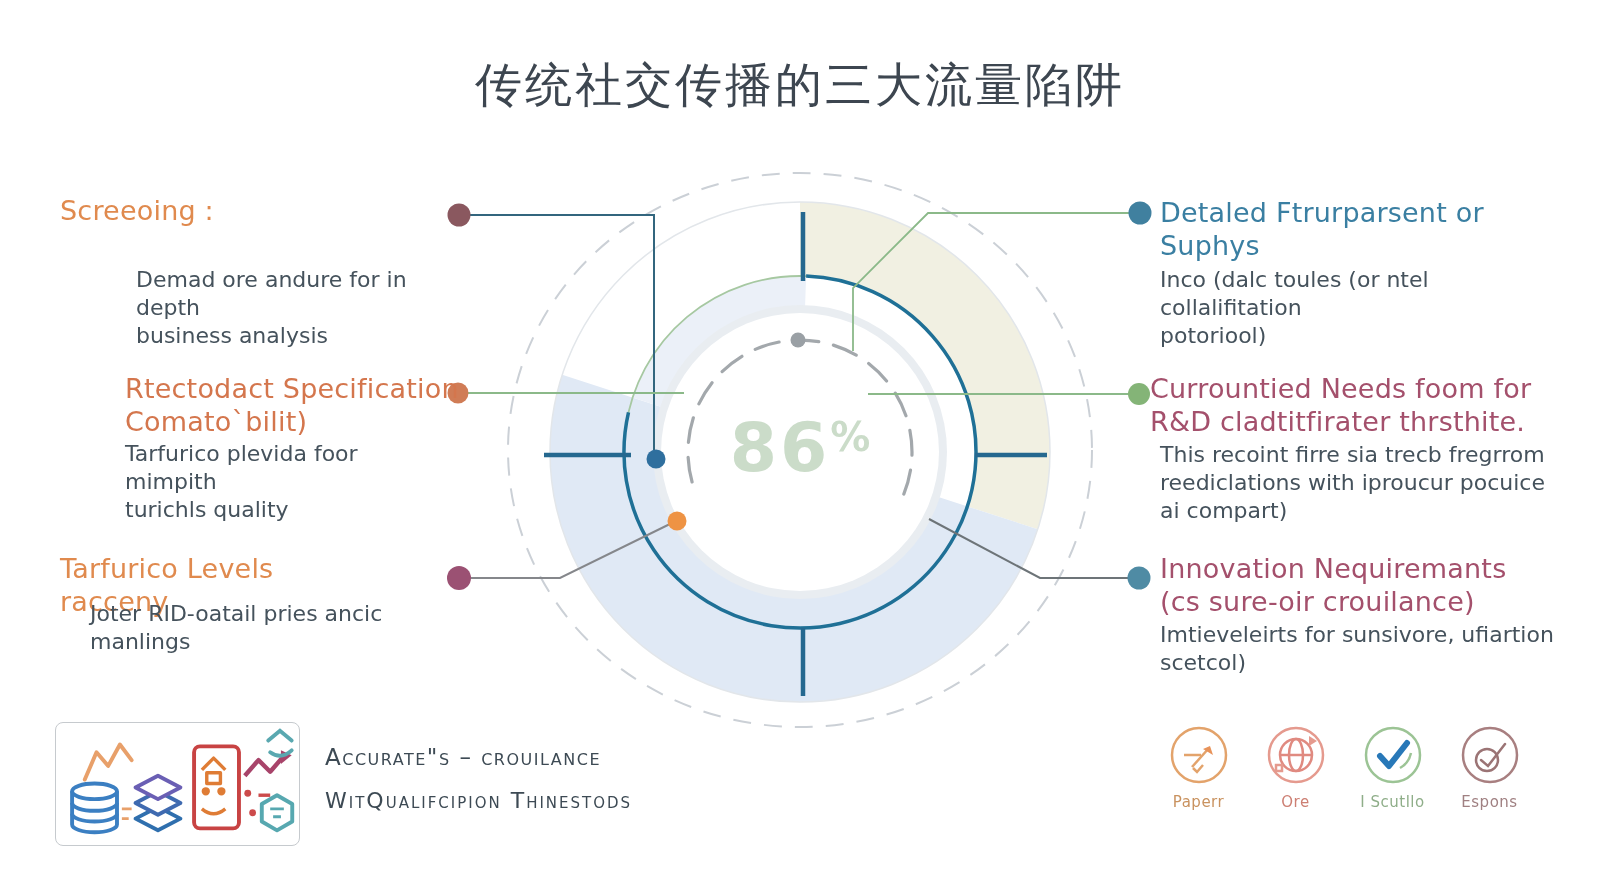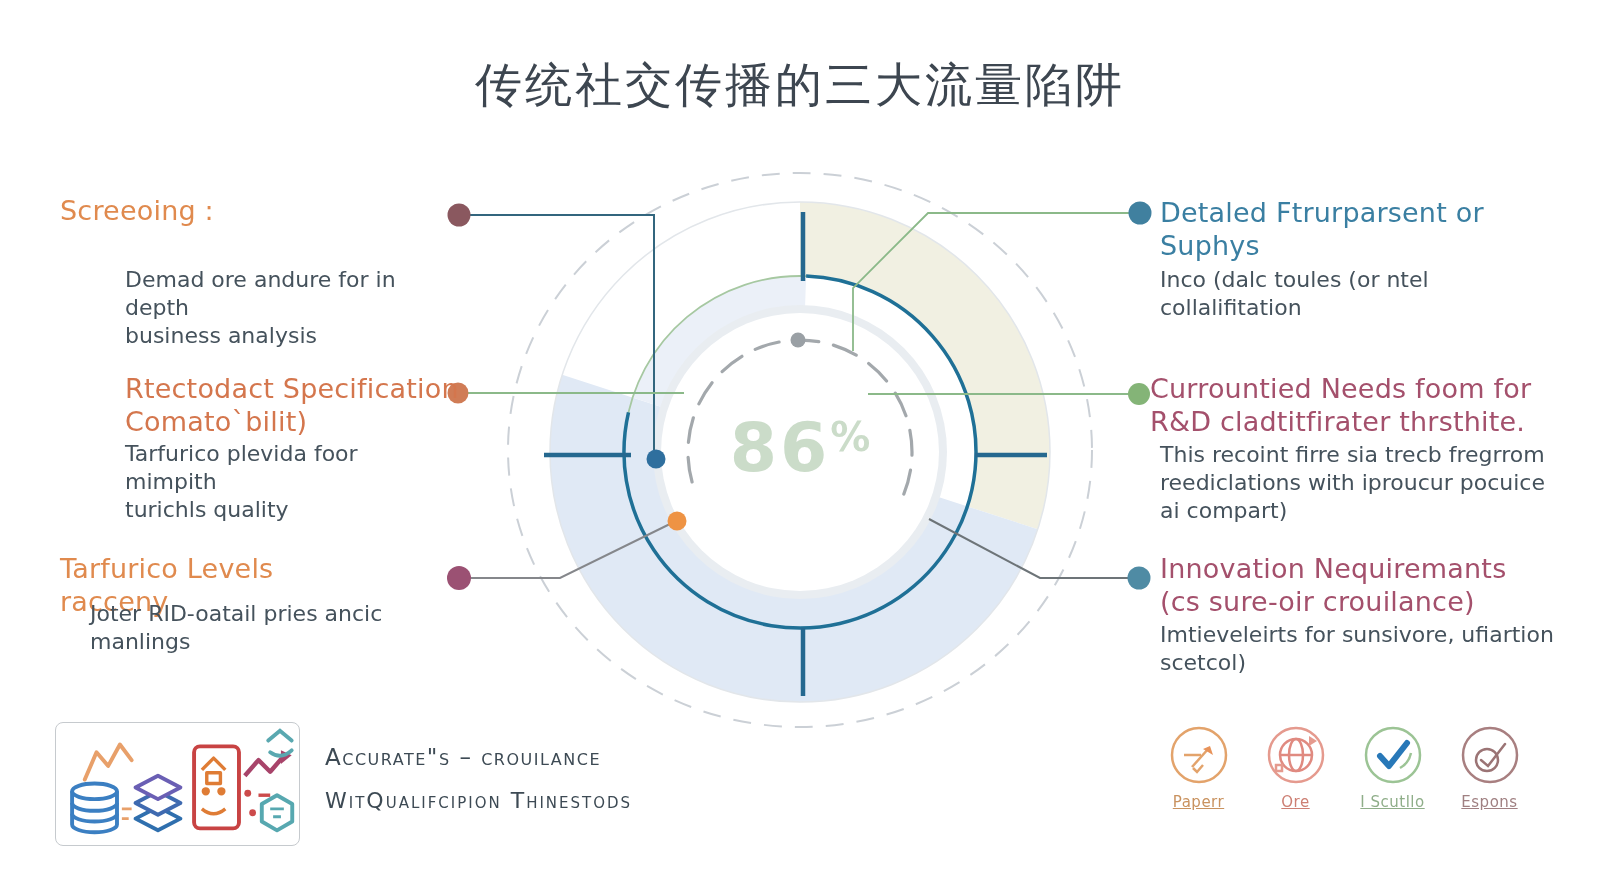--- a/index.html
+++ b/index.html
@@ -20,21 +20,21 @@
   .pct-wrap{position:absolute;left:690px;top:408px;width:220px;text-align:center;color:#cbdcc9;}
   .pct-num{font-size:68px;font-weight:700;letter-spacing:3px;}
   .pct-sign{font-size:40px;font-weight:700;vertical-align:20px;}
   .icon-box{position:absolute;left:55px;top:722px;width:245px;height:124px;
     border:1.5px solid #c6cace;border-radius:8px;box-sizing:border-box;}
   .caption{position:absolute;left:325px;top:744px;color:#3d4a54;}
   .caption .c1{font-size:23px;font-variant:small-caps;letter-spacing:1.5px;}
   .caption .c2{font-size:22px;font-variant:small-caps;letter-spacing:2px;margin-top:18px;}
   .legend{position:absolute;left:1150px;top:724px;display:flex;}
   .legend-item{width:97px;display:flex;flex-direction:column;align-items:center;}
-  .legend-label{font-size:15px;margin-top:3px;letter-spacing:.5px;text-decoration:underline;}
+  .legend-label{font-size:15px;margin-top:3px;letter-spacing:.5px;}
   .lg0{color:#c9925f;} .lg1{color:#cd7f73;} .lg2{color:#8fae89;} .lg3{color:#a08082;}
 </style>
 </head>
 <body>
 
 <div class="stage">
 
   <div class="title">传统社交传播的三大流量陷阱</div>
 
   <svg class="svg-layer" viewBox="0 0 1600 896">
@@ -78,21 +78,21 @@
     <circle cx="677" cy="521" r="9.5" fill="#ee9344"></circle>
   </svg>
 
   <div class="pct-wrap">
     <span class="pct-num">86</span><span class="pct-sign">%</span>
   </div>
 
   <div class="item hline h-orange ta-r" style="left:60px;top:194px;width:368px;">
     <div>Screeoing :</div>
   </div>
-  <div class="item bline ta-l" style="left:125px;top:266px;width:330px;">
+  <div class="item bline ta-l" style="left:136px;top:266px;width:330px;">
     <div>Demad ore andure for in depth</div>
     <div>business analysis</div>
   </div>
 
   <div class="item hline h-orange2 ta-l" style="left:125px;top:372px;width:340px;">
     <div>Rtectodact Specification</div>
     <div>Comato`bilit)</div>
   </div>
   <div class="item bline ta-l" style="left:125px;top:440px;width:330px;">
     <div>Tarfurico plevida foor mimpith</div>
@@ -106,20 +106,21 @@
   <div class="item bline ta-l" style="left:62px;top:600px;width:380px;margin-left:28px;">
     <div>Joter RID-oatail pries ancic manlings</div>
   </div>
 
   <div class="item hline h-blue ta-l" style="left:1160px;top:196px;width:400px;">
     <div>Detaled Ftrurparsent or</div>
     <div>Suphys</div>
   </div>
   <div class="item bline ta-l" style="left:1160px;top:266px;width:400px;">
     <div>Inco (dalc toules (or ntel collalifitation</div>
+    <div>potoriool)</div>
   </div>
 
   <div class="item hline h-maroon ta-l" style="left:1150px;top:372px;width:420px;">
     <div>Currountied Needs foom for</div>
     <div>R&amp;D cladtitfirater thrsthite.</div>
   </div>
   <div class="item bline ta-l" style="left:1160px;top:441px;width:420px;">
     <div>This recoint firre sia trecb fregrrom</div>
     <div>reediclations with iproucur pocuice</div>
     <div>ai compart)</div>

